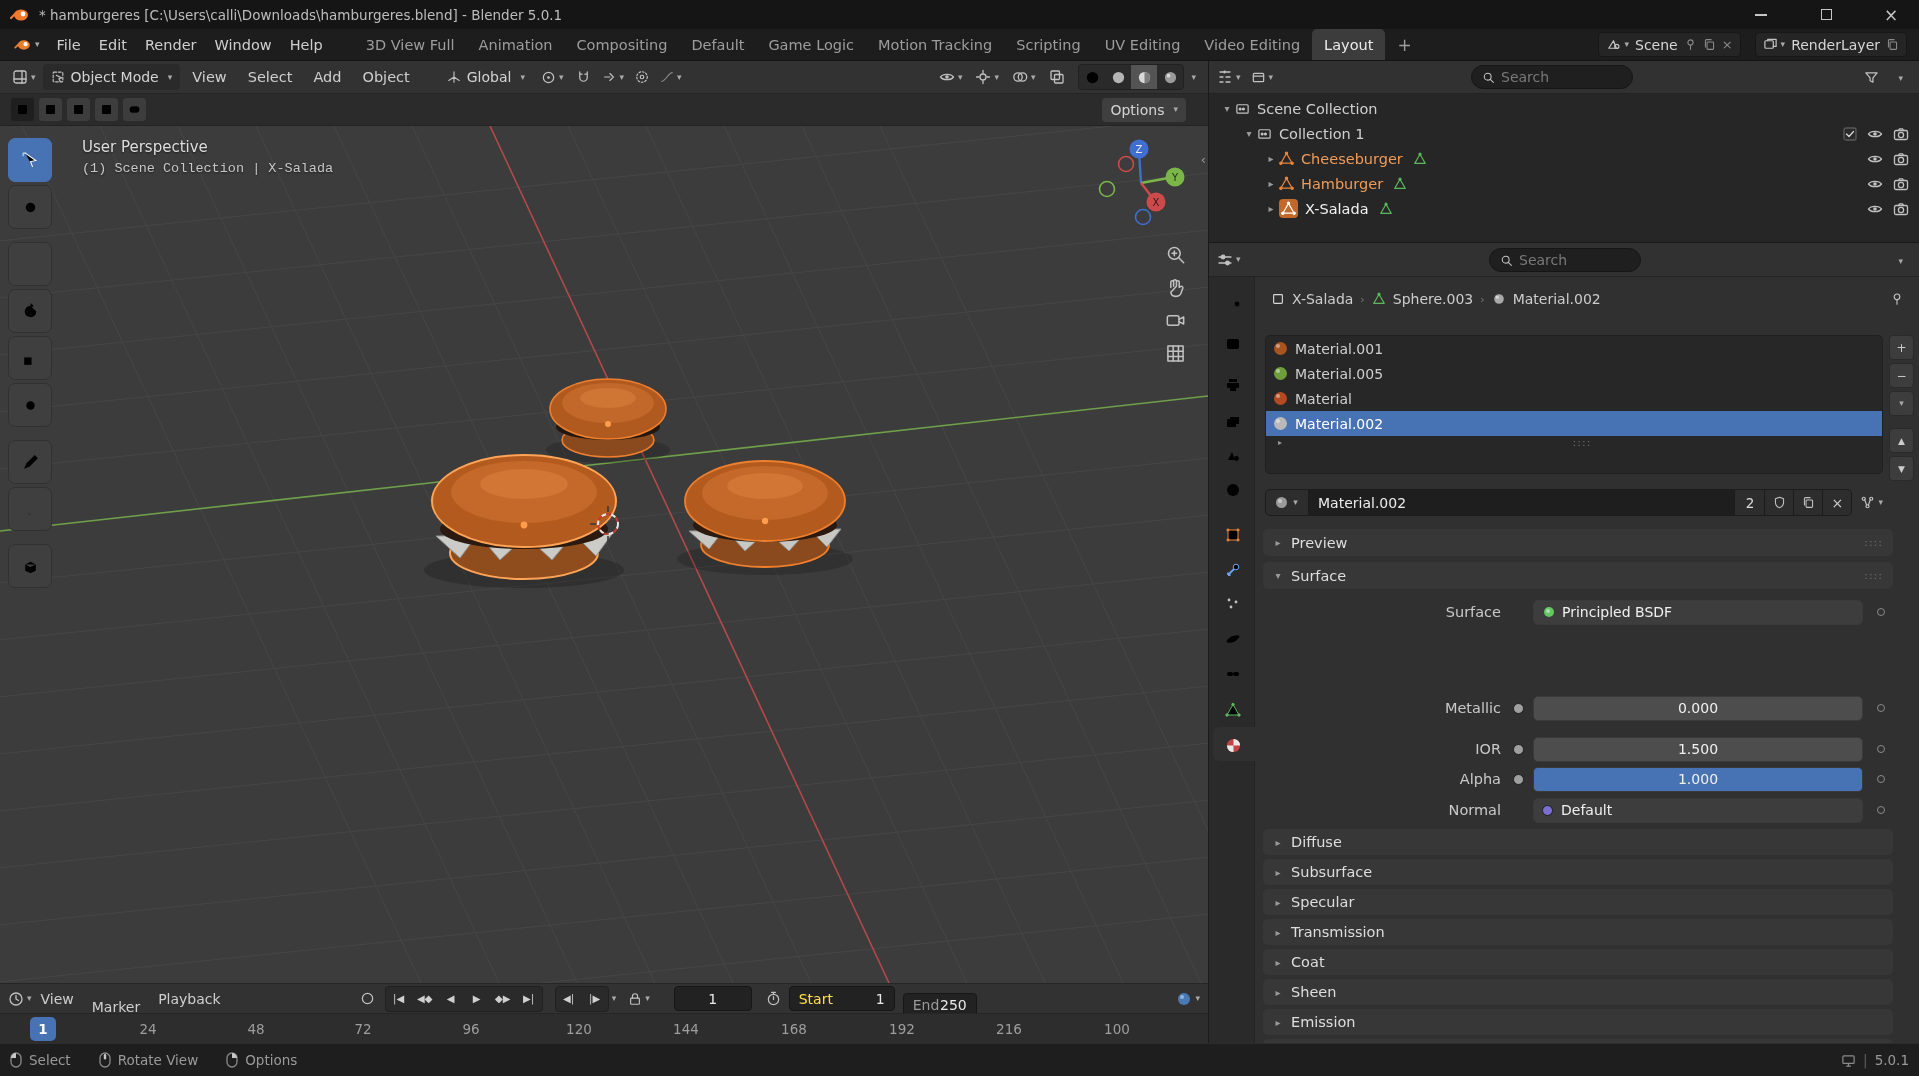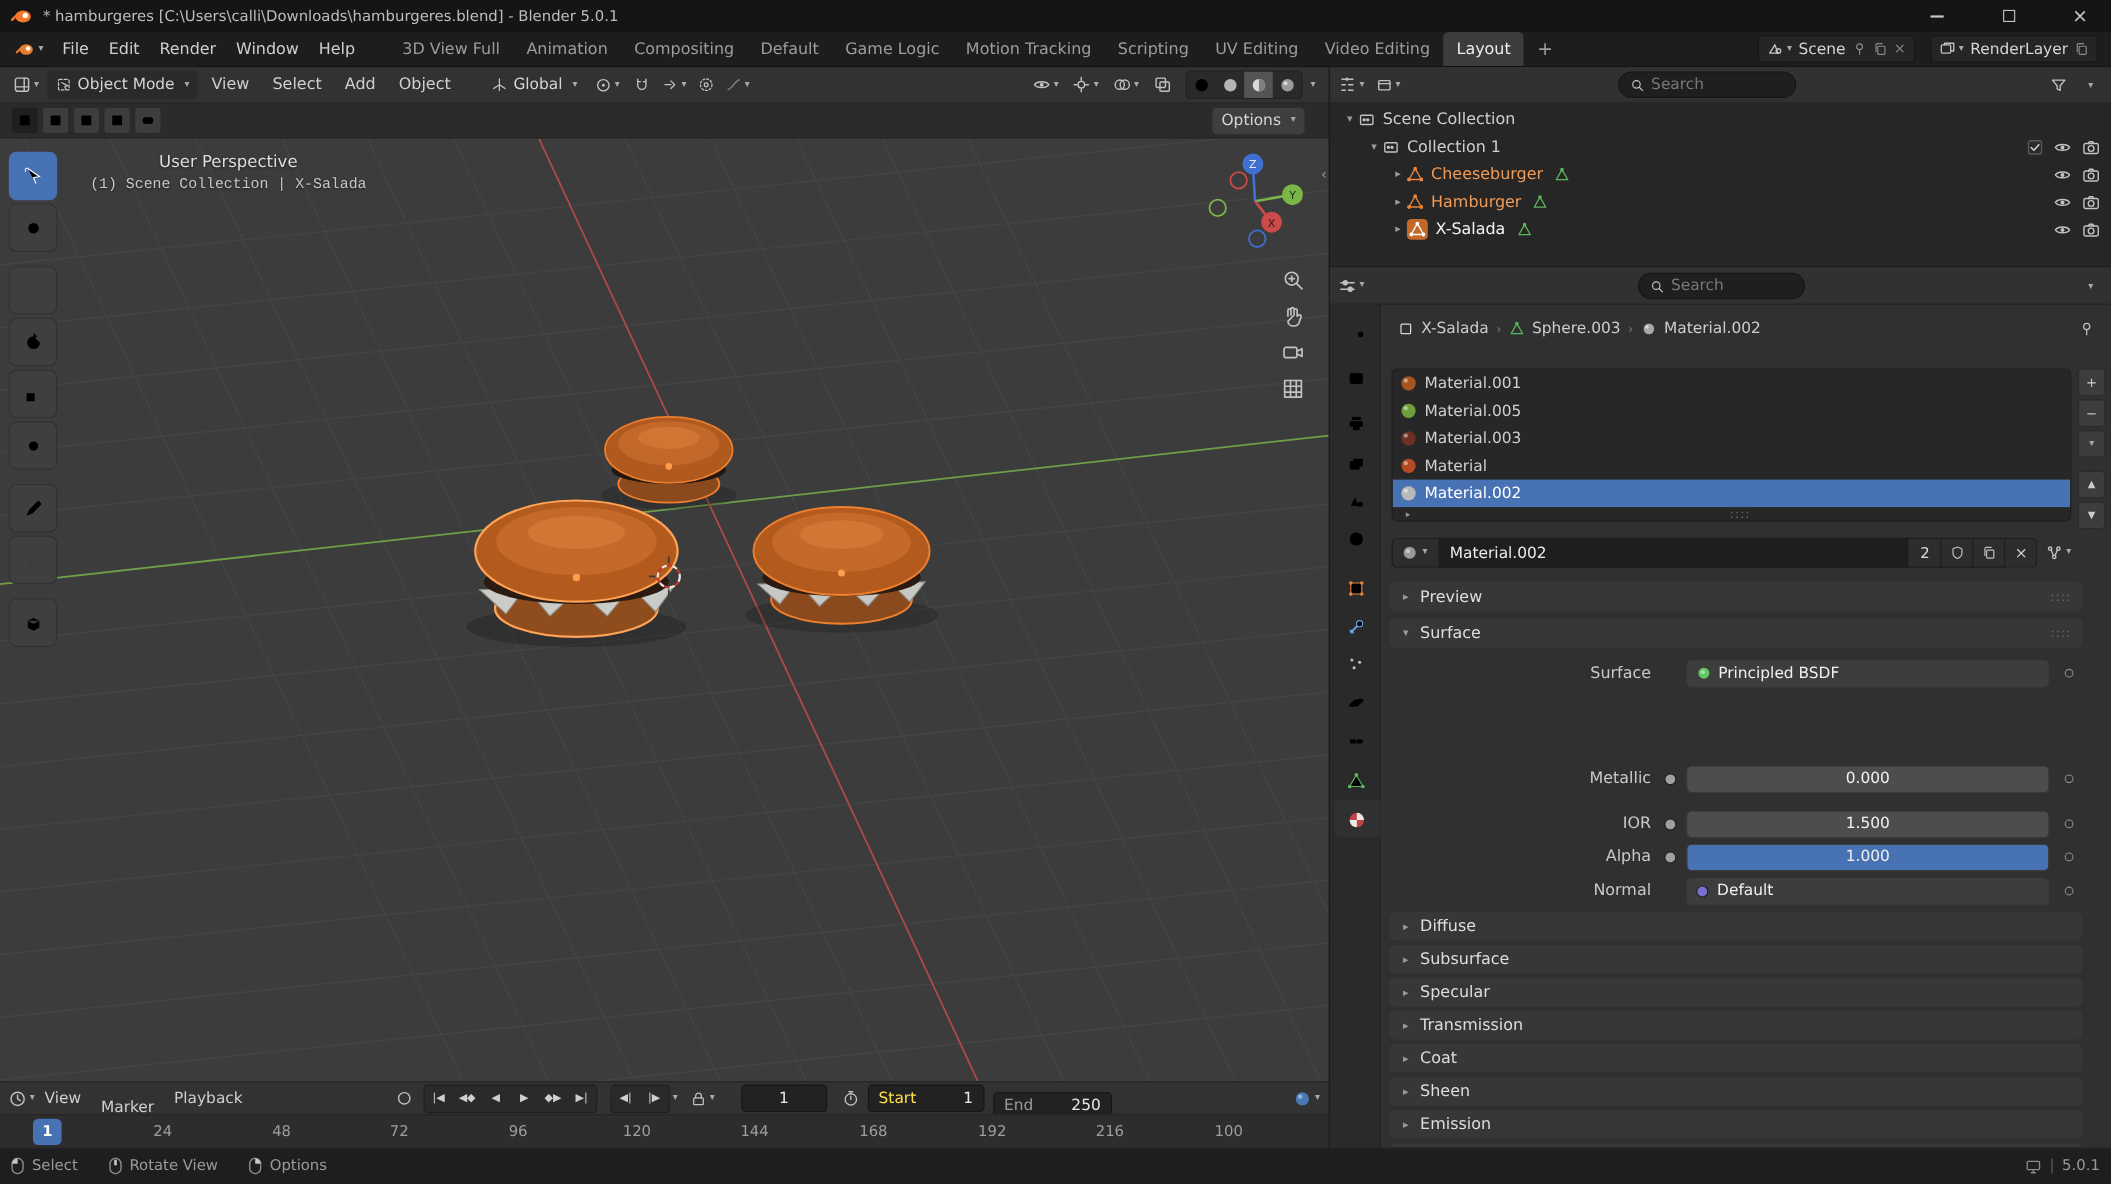--- a/index.html
+++ b/index.html
@@ -362,21 +362,21 @@
 
     <g transform="translate(608,398)">
       <circle cx="0" cy="0" r="10" fill="none" stroke="#e8e8e8" stroke-width="2" stroke-dasharray="5 5"></circle>
       <circle cx="0" cy="0" r="10" fill="none" stroke="#c8392e" stroke-width="2" stroke-dasharray="5 5" stroke-dashoffset="5"></circle>
       <path d="M0 -18 V-12 M0 12 V18 M-18 0 H-12 M12 0 H18" stroke="#3a3a3a" stroke-width="1.6"></path>
     </g>
   </svg>
 
   
   <div class="abs" style="left:82px;top:12px;text-shadow:0 1px 2px rgba(0,0,0,.55);">
-    <div style="font-size:15px;color:#dedede;text-align:center;">User Perspective</div>
+    <div style="font-size:15px;color:#dedede;">User Perspective</div>
     <div style="font-size:13.5px;color:#c8c8c8;margin-top:5px;font-family:Liberation Mono, monospace;">(1) Scene Collection | X-Salada</div>
   </div>
 
   
   <div class="abs" style="left:8px;top:12px;display:flex;flex-direction:column;gap:3px;">
     <div class="tool-btn active">
         <svg width="19" height="19" viewBox="0 0 18 18">
           <path d="M4 2 L14 9 L9 10 L11 15" stroke="#fff"></path>
           <path d="M2 2 H5 M2 2 V5" stroke="#cfe0f5"></path>
         </svg>
@@ -520,21 +520,21 @@
   <span class="ic" style="margin-left:14px;">
       <svg width="15" height="15" viewBox="0 0 16 16">
         <circle cx="8" cy="9" r="5.5"></circle>
         <path d="M8 6 V9 M6 1.5 H10 M8 1.5 V3.5"></path>
       </svg>
     </span>
   <div class="num-field" style="width:106px;margin-left:8px;justify-content:space-between;padding:0 9px;">
     <span style="color:#fde047;">Start</span>
       <span>1</span>
   </div>
-  <div class="num-field" style="width:108px;margin-left:8px;justify-content:space-between;padding:0 9px;margin-top:13px;">
+  <div class="num-field" style="width:74px;margin-left:8px;justify-content:space-between;padding:0 9px;margin-top:13px;">
     <span style="color:#9a9a9a;">End</span>
       <span>250</span>
   </div>
   <div style="flex:1"></div>
   <span class="ic">
       <svg width="16" height="16" viewBox="0 0 16 16">
         <circle cx="8" cy="8" r="6" fill="#4a7ab5" stroke="none"></circle>
         <circle cx="6" cy="6" r="2" fill="#8fb4dd" stroke="none"></circle>
       </svg>
       <span class="chev">▾</span>
@@ -884,24 +884,20 @@
     <div class="abs" style="left:10px;top:58px;width:618px;height:139px;background:#272727;border:1px solid #1f1f1f;border-radius:5px;overflow:hidden;">
       <div class="slot-row">
         <span class="sphere" style="background: rgb(168, 84, 31);"></span>
         <span>Material.001</span>
       </div>
       <div class="slot-row">
         <span class="sphere" style="background: rgb(111, 158, 60);"></span>
         <span>Material.005</span>
       </div>
       <div class="slot-row">
-        <span class="sphere" style="background: rgb(110, 48, 32);"></span>
-        <span>Material.003</span>
-      </div>
-      <div class="slot-row">
         <span class="sphere" style="background: rgb(180, 74, 34);"></span>
         <span>Material</span>
       </div>
       <div class="slot-row selected">
         <span class="sphere" style="background: rgb(185, 185, 185);"></span>
         <span>Material.002</span>
       </div>
       <div class="flex" style="height:13px;padding:0 6px;">
         <span class="tri" style="font-size:8px;">▸</span>
         <span class="grip" style="margin:0 auto;">::::</span>

